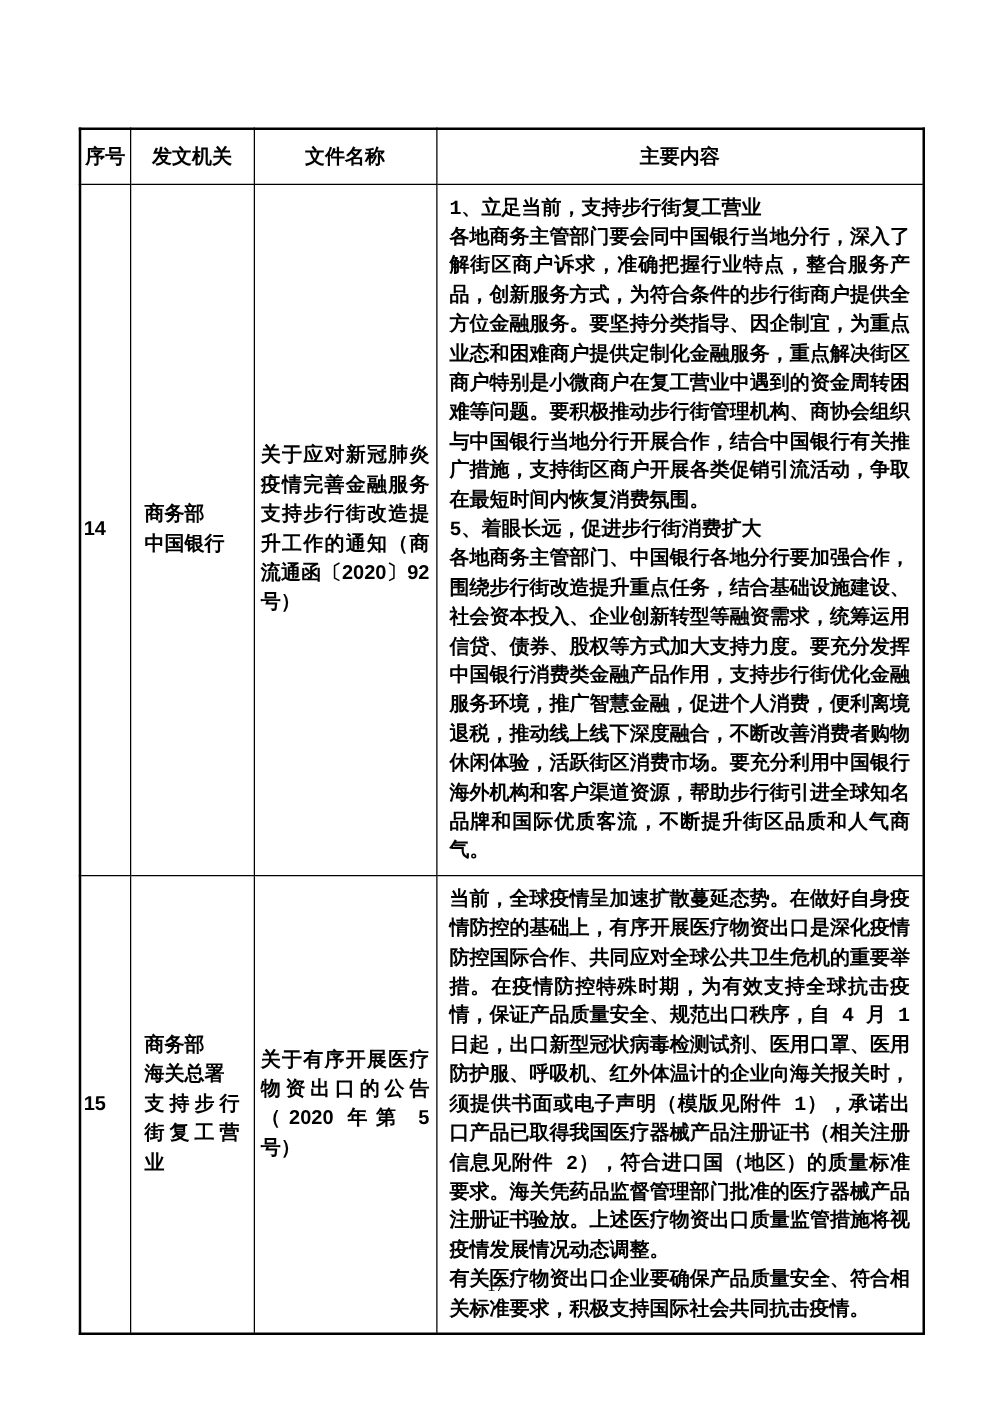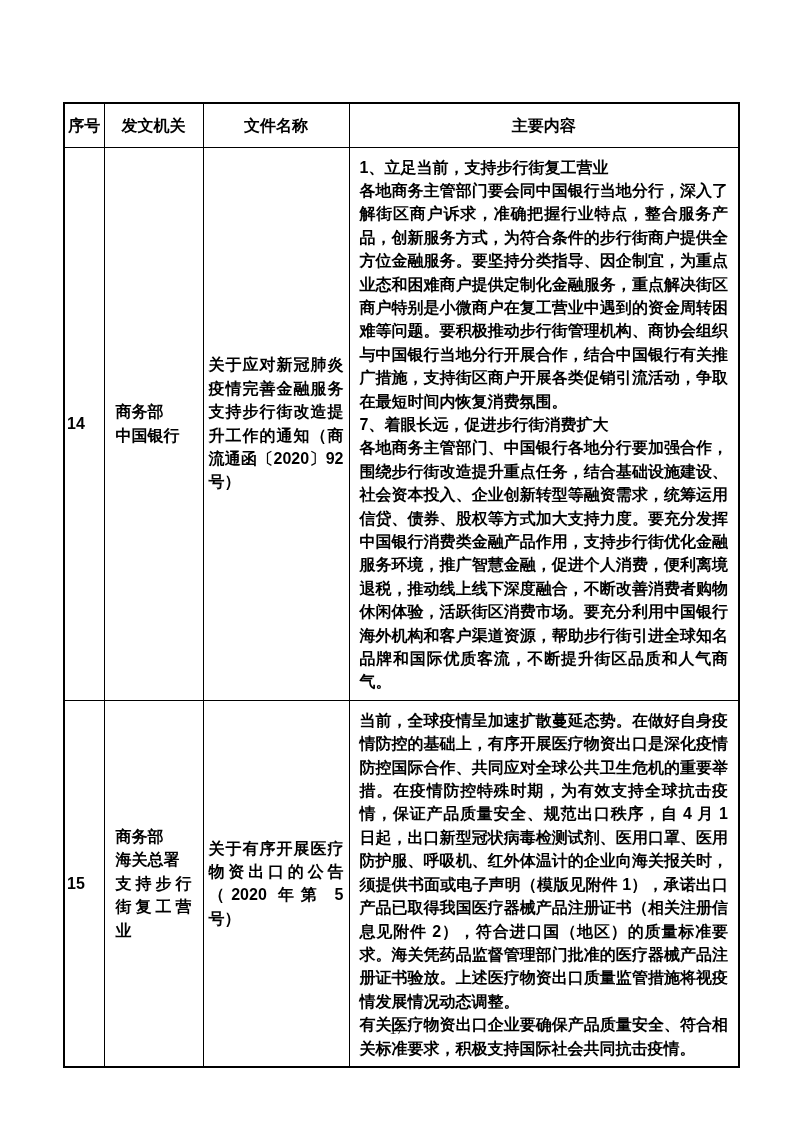--- a/index.html
+++ b/index.html
@@ -57,21 +57,21 @@
     text-align: justify;
     word-break: break-all;
     margin-top: 43px;
   }
   td.cell-content {
     padding: 8px 10px 6px 10px;
     text-align: justify;
     word-break: break-all;
     vertical-align: middle;
   }
-  td.cell-content p { margin: 0; }
+  td.cell-content p { margin: 0; font-family: Liberation Mono, monospace; }
   .agency-line { display: block; }
   .page-number {
     position: absolute;
     top: 1022px;
     left: 0;
     width: 100%;
     text-align: center;
     font-family: "Liberation Serif", serif;
     font-size: 14px;
     color: #000000;
@@ -101,21 +101,21 @@
       <tr class="row-0">
         <td class="cell-seq">14</td>
         <td class="cell-agency">
           <span class="agency-line">商务部</span>
           <span class="agency-line">中国银行</span>
         </td>
         <td class="cell-title">关于应对新冠肺炎疫情完善金融服务支持步行街改造提升工作的通知（商流通函〔2020〕92 号）</td>
         <td class="cell-content">
           <p>1、立足当前，支持步行街复工营业</p>
           <p>各地商务主管部门要会同中国银行当地分行，深入了解街区商户诉求，准确把握行业特点，整合服务产品，创新服务方式，为符合条件的步行街商户提供全方位金融服务。要坚持分类指导、因企制宜，为重点业态和困难商户提供定制化金融服务，重点解决街区商户特别是小微商户在复工营业中遇到的资金周转困难等问题。要积极推动步行街管理机构、商协会组织与中国银行当地分行开展合作，结合中国银行有关推广措施，支持街区商户开展各类促销引流活动，争取在最短时间内恢复消费氛围。</p>
-          <p>7、着眼长远，促进步行街消费扩大</p>
+          <p>5、着眼长远，促进步行街消费扩大</p>
           <p>各地商务主管部门、中国银行各地分行要加强合作，围绕步行街改造提升重点任务，结合基础设施建设、社会资本投入、企业创新转型等融资需求，统筹运用信贷、债券、股权等方式加大支持力度。要充分发挥中国银行消费类金融产品作用，支持步行街优化金融服务环境，推广智慧金融，促进个人消费，便利离境退税，推动线上线下深度融合，不断改善消费者购物休闲体验，活跃街区消费市场。要充分利用中国银行海外机构和客户渠道资源，帮助步行街引进全球知名品牌和国际优质客流，不断提升街区品质和人气商气。</p>
         </td>
       </tr>
       <tr class="row-1">
         <td class="cell-seq">15</td>
         <td class="cell-agency">
           <span class="agency-line">商务部</span>
           <span class="agency-line">海关总署</span>
           <span class="agency-line">支持步行街复工营业</span>
         </td>

